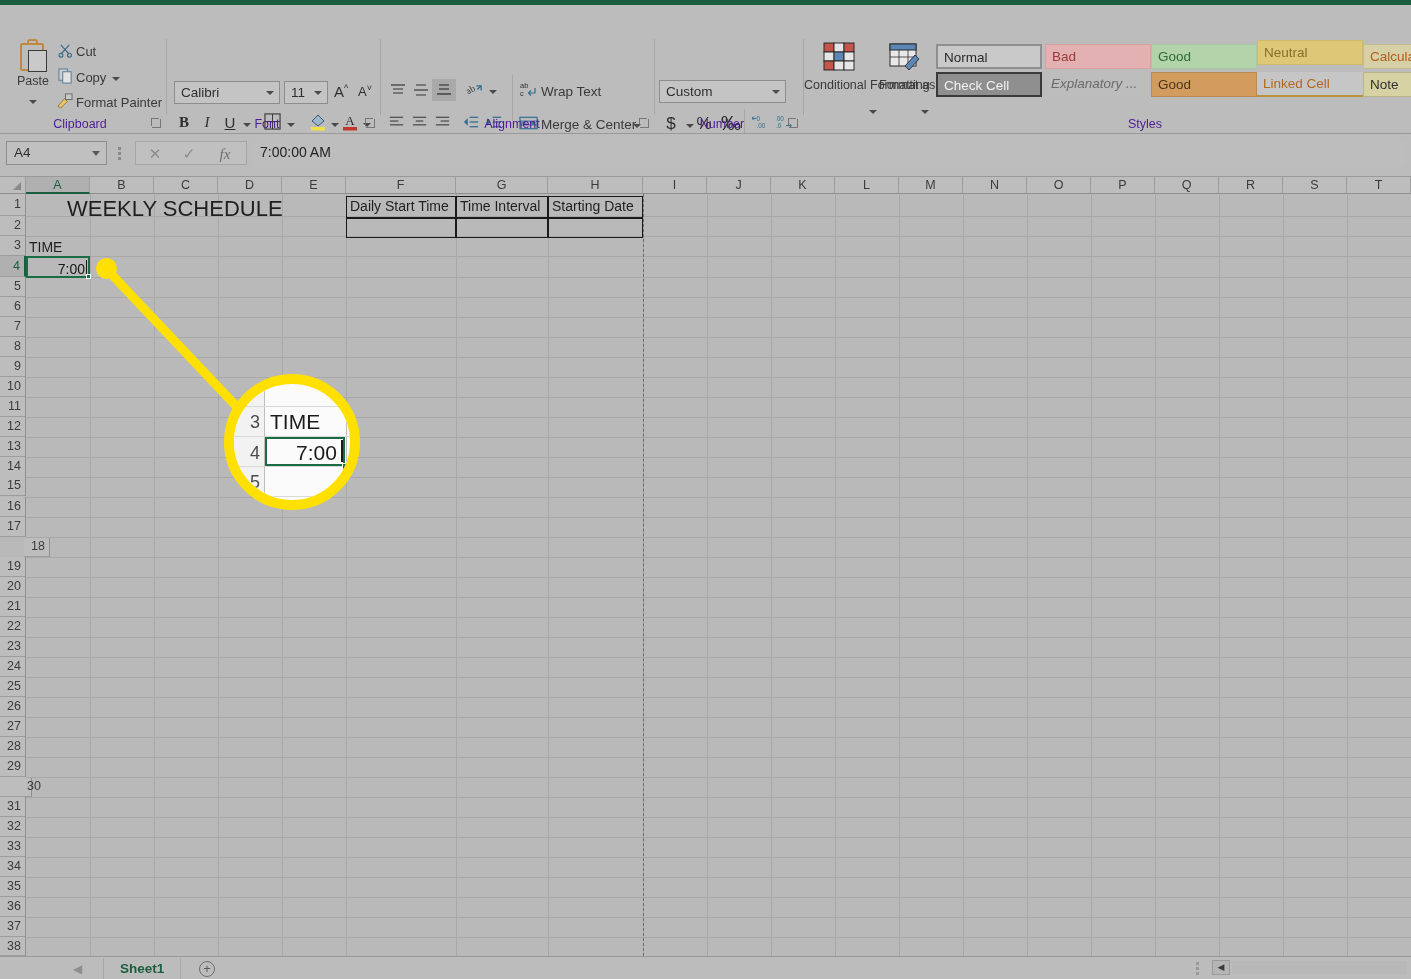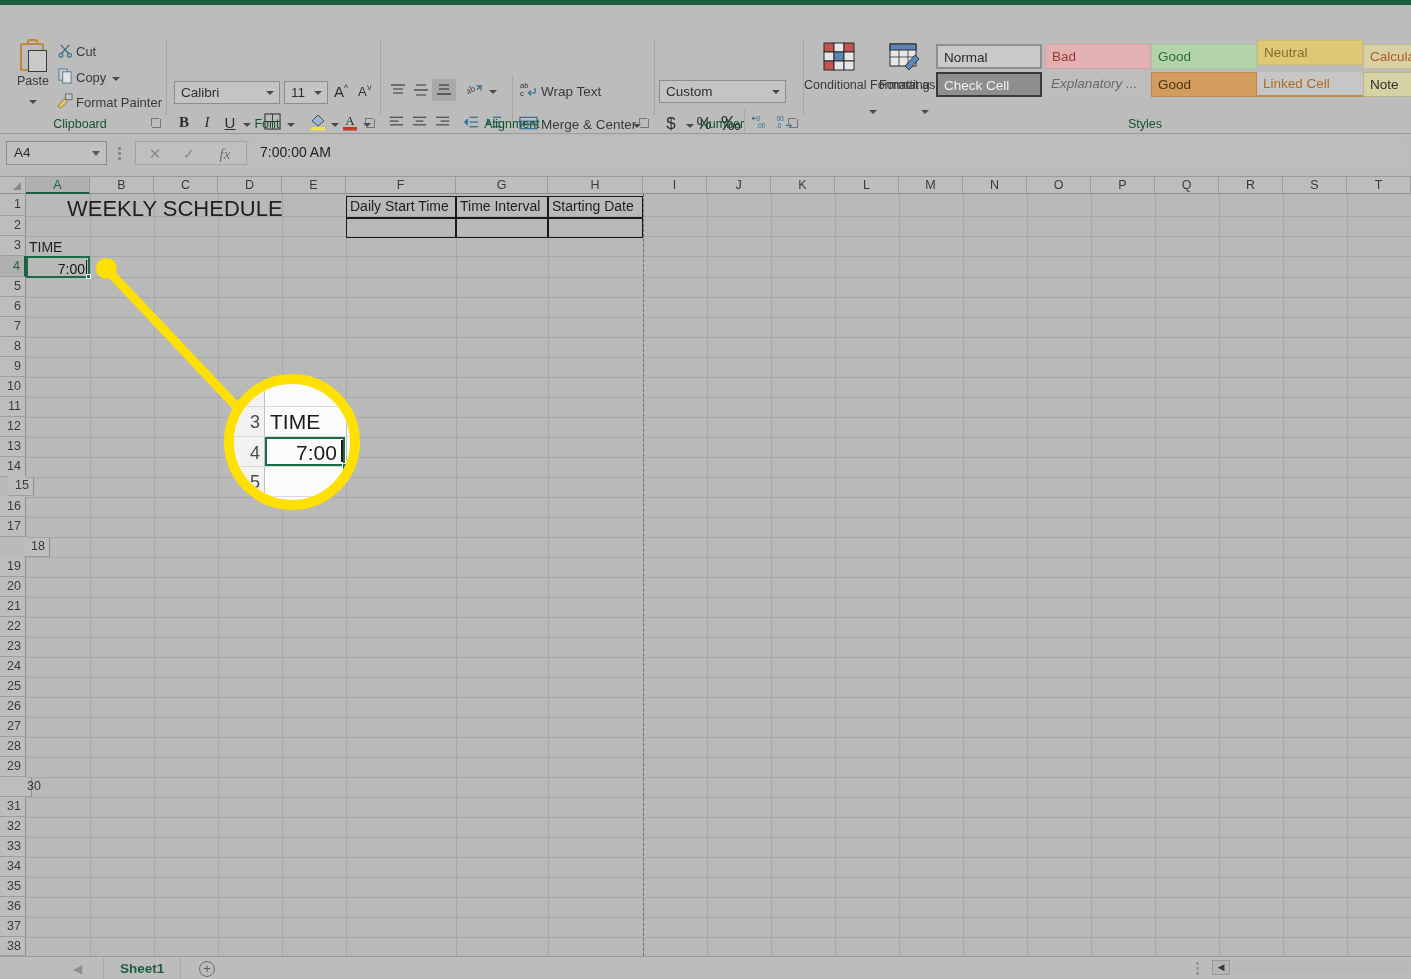--- a/index.html
+++ b/index.html
@@ -39,21 +39,21 @@
     position: absolute; top: 9px; width: 13px; height: 13px;
   }
 
   
   .ribbon {
     position: absolute; left: 0; top: 33px; width: 1411px; height: 101px;
     background: #bcbcbc;
     border-bottom: 1px solid #9a9a9a;
   }
   .grp-label {
-    position: absolute; font-size: 12.5px; color: #14532d; text-align: center;
+    position: absolute; font-size: 12.5px; color: #4c1d95; text-align: center;
     bottom: 2px;
   }
   .grp-sep {
     position: absolute; top: 6px; height: 76px; width: 1px; background: #a6a6a6;
   }
   .dialog-launcher {
     position: absolute; width: 9px; height: 9px; bottom: 5px;
     border-right: 1.4px solid #6a6a6a; border-bottom: 1.4px solid #6a6a6a;
     opacity: .85;
   }
@@ -517,21 +517,21 @@
         <div class="rowhdr" style="top: 100px; height: 20px; line-height: 19px;">5</div>
         <div class="rowhdr" style="top: 120px; height: 20px; line-height: 19px;">6</div>
         <div class="rowhdr" style="top: 140px; height: 20px; line-height: 19px;">7</div>
         <div class="rowhdr" style="top: 160px; height: 20px; line-height: 19px;">8</div>
         <div class="rowhdr" style="top: 180px; height: 20px; line-height: 19px;">9</div>
         <div class="rowhdr" style="top: 200px; height: 20px; line-height: 19px;">10</div>
         <div class="rowhdr" style="top: 220px; height: 20px; line-height: 19px;">11</div>
         <div class="rowhdr" style="top: 240px; height: 20px; line-height: 19px;">12</div>
         <div class="rowhdr" style="top: 260px; height: 20px; line-height: 19px;">13</div>
         <div class="rowhdr" style="top: 280px; height: 20px; line-height: 19px;">14</div>
-        <div class="rowhdr" style="top: 299px; height: 20px; line-height: 19px; margin-left: 8px;">15</div>
+        <div class="rowhdr" style="top: 299px; height: 20px; line-height: 19px;">15</div>
         <div class="rowhdr" style="top: 320px; height: 20px; line-height: 19px;">16</div>
         <div class="rowhdr" style="top: 340px; height: 20px; line-height: 19px;">17</div>
         <div class="rowhdr" style="top: 360px; height: 20px; line-height: 19px; margin-left: 24px;">18</div>
         <div class="rowhdr" style="top: 380px; height: 20px; line-height: 19px;">19</div>
         <div class="rowhdr" style="top: 400px; height: 20px; line-height: 19px;">20</div>
         <div class="rowhdr" style="top: 420px; height: 20px; line-height: 19px;">21</div>
         <div class="rowhdr" style="top: 440px; height: 20px; line-height: 19px;">22</div>
         <div class="rowhdr" style="top: 460px; height: 20px; line-height: 19px;">23</div>
         <div class="rowhdr" style="top: 480px; height: 20px; line-height: 19px;">24</div>
         <div class="rowhdr" style="top: 500px; height: 20px; line-height: 19px;">25</div>

